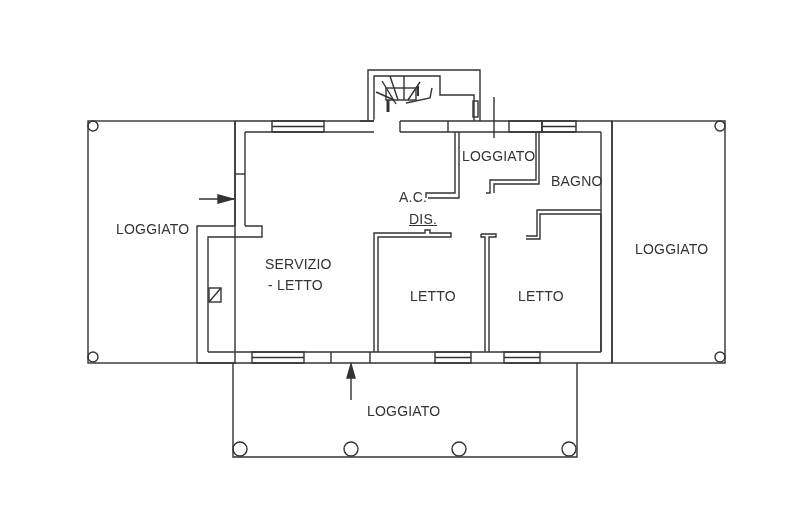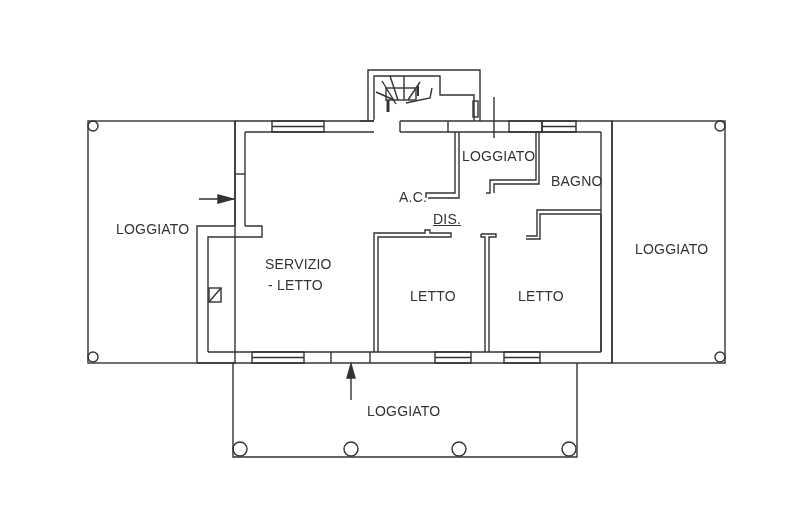--- a/index.html
+++ b/index.html
@@ -123,15 +123,15 @@
 </svg>
 
 <div class="lbl" style="left:116px;top:221px;">LOGGIATO</div>
 <div class="lbl" style="left:635px;top:241px;">LOGGIATO</div>
 <div class="lbl" style="left:367px;top:403px;">LOGGIATO</div>
 <div class="lbl" style="left:265px;top:256px;">SERVIZIO</div>
 <div class="lbl" style="left:268px;top:277px;">- LETTO</div>
 <div class="lbl" style="left:399px;top:153px;margin-top:36px;">A.C.</div>
 <div class="lbl" style="left:462px;top:148px;">LOGGIATO</div>
 <div class="lbl" style="left:551px;top:173px;">BAGNO</div>
-<div class="lbl" style="left:433px;top:211px;text-decoration:underline;">DIS.</div>
+<div class="lbl" style="left:409px;top:211px;text-decoration:underline;">DIS.</div>
 <div class="lbl" style="left:410px;top:288px;">LETTO</div>
 <div class="lbl" style="left:518px;top:288px;">LETTO</div>
 
 </body></html>

